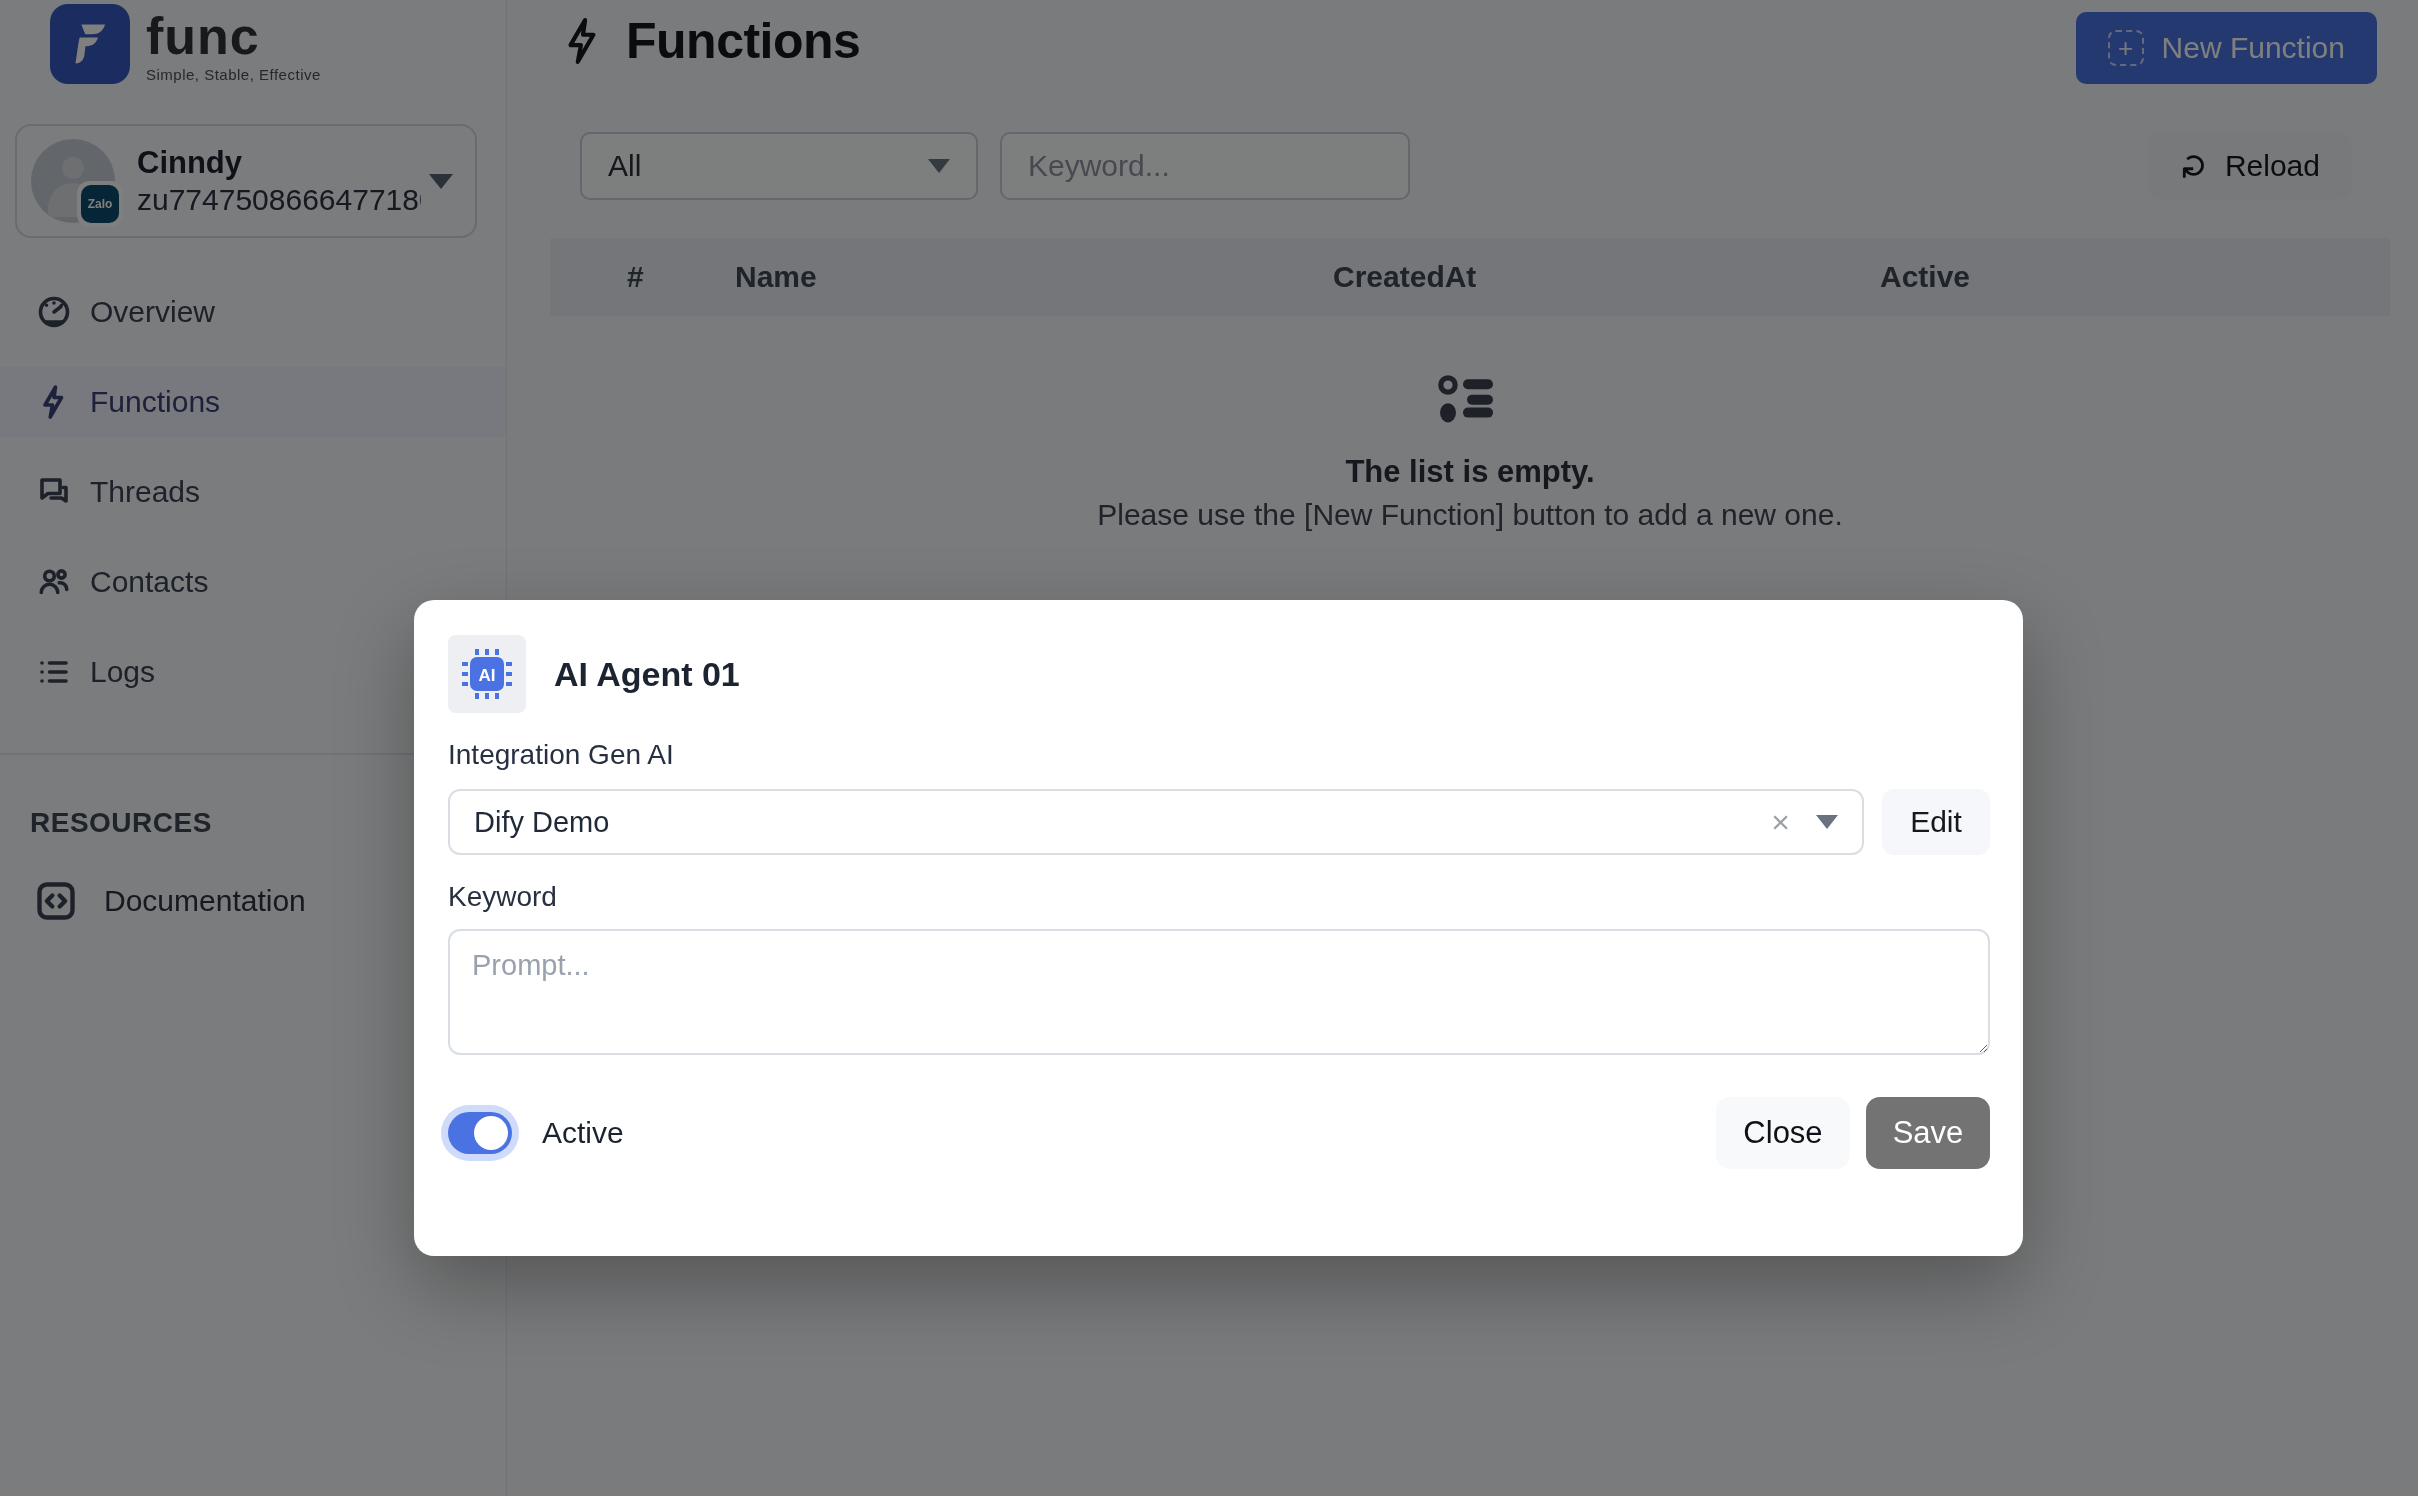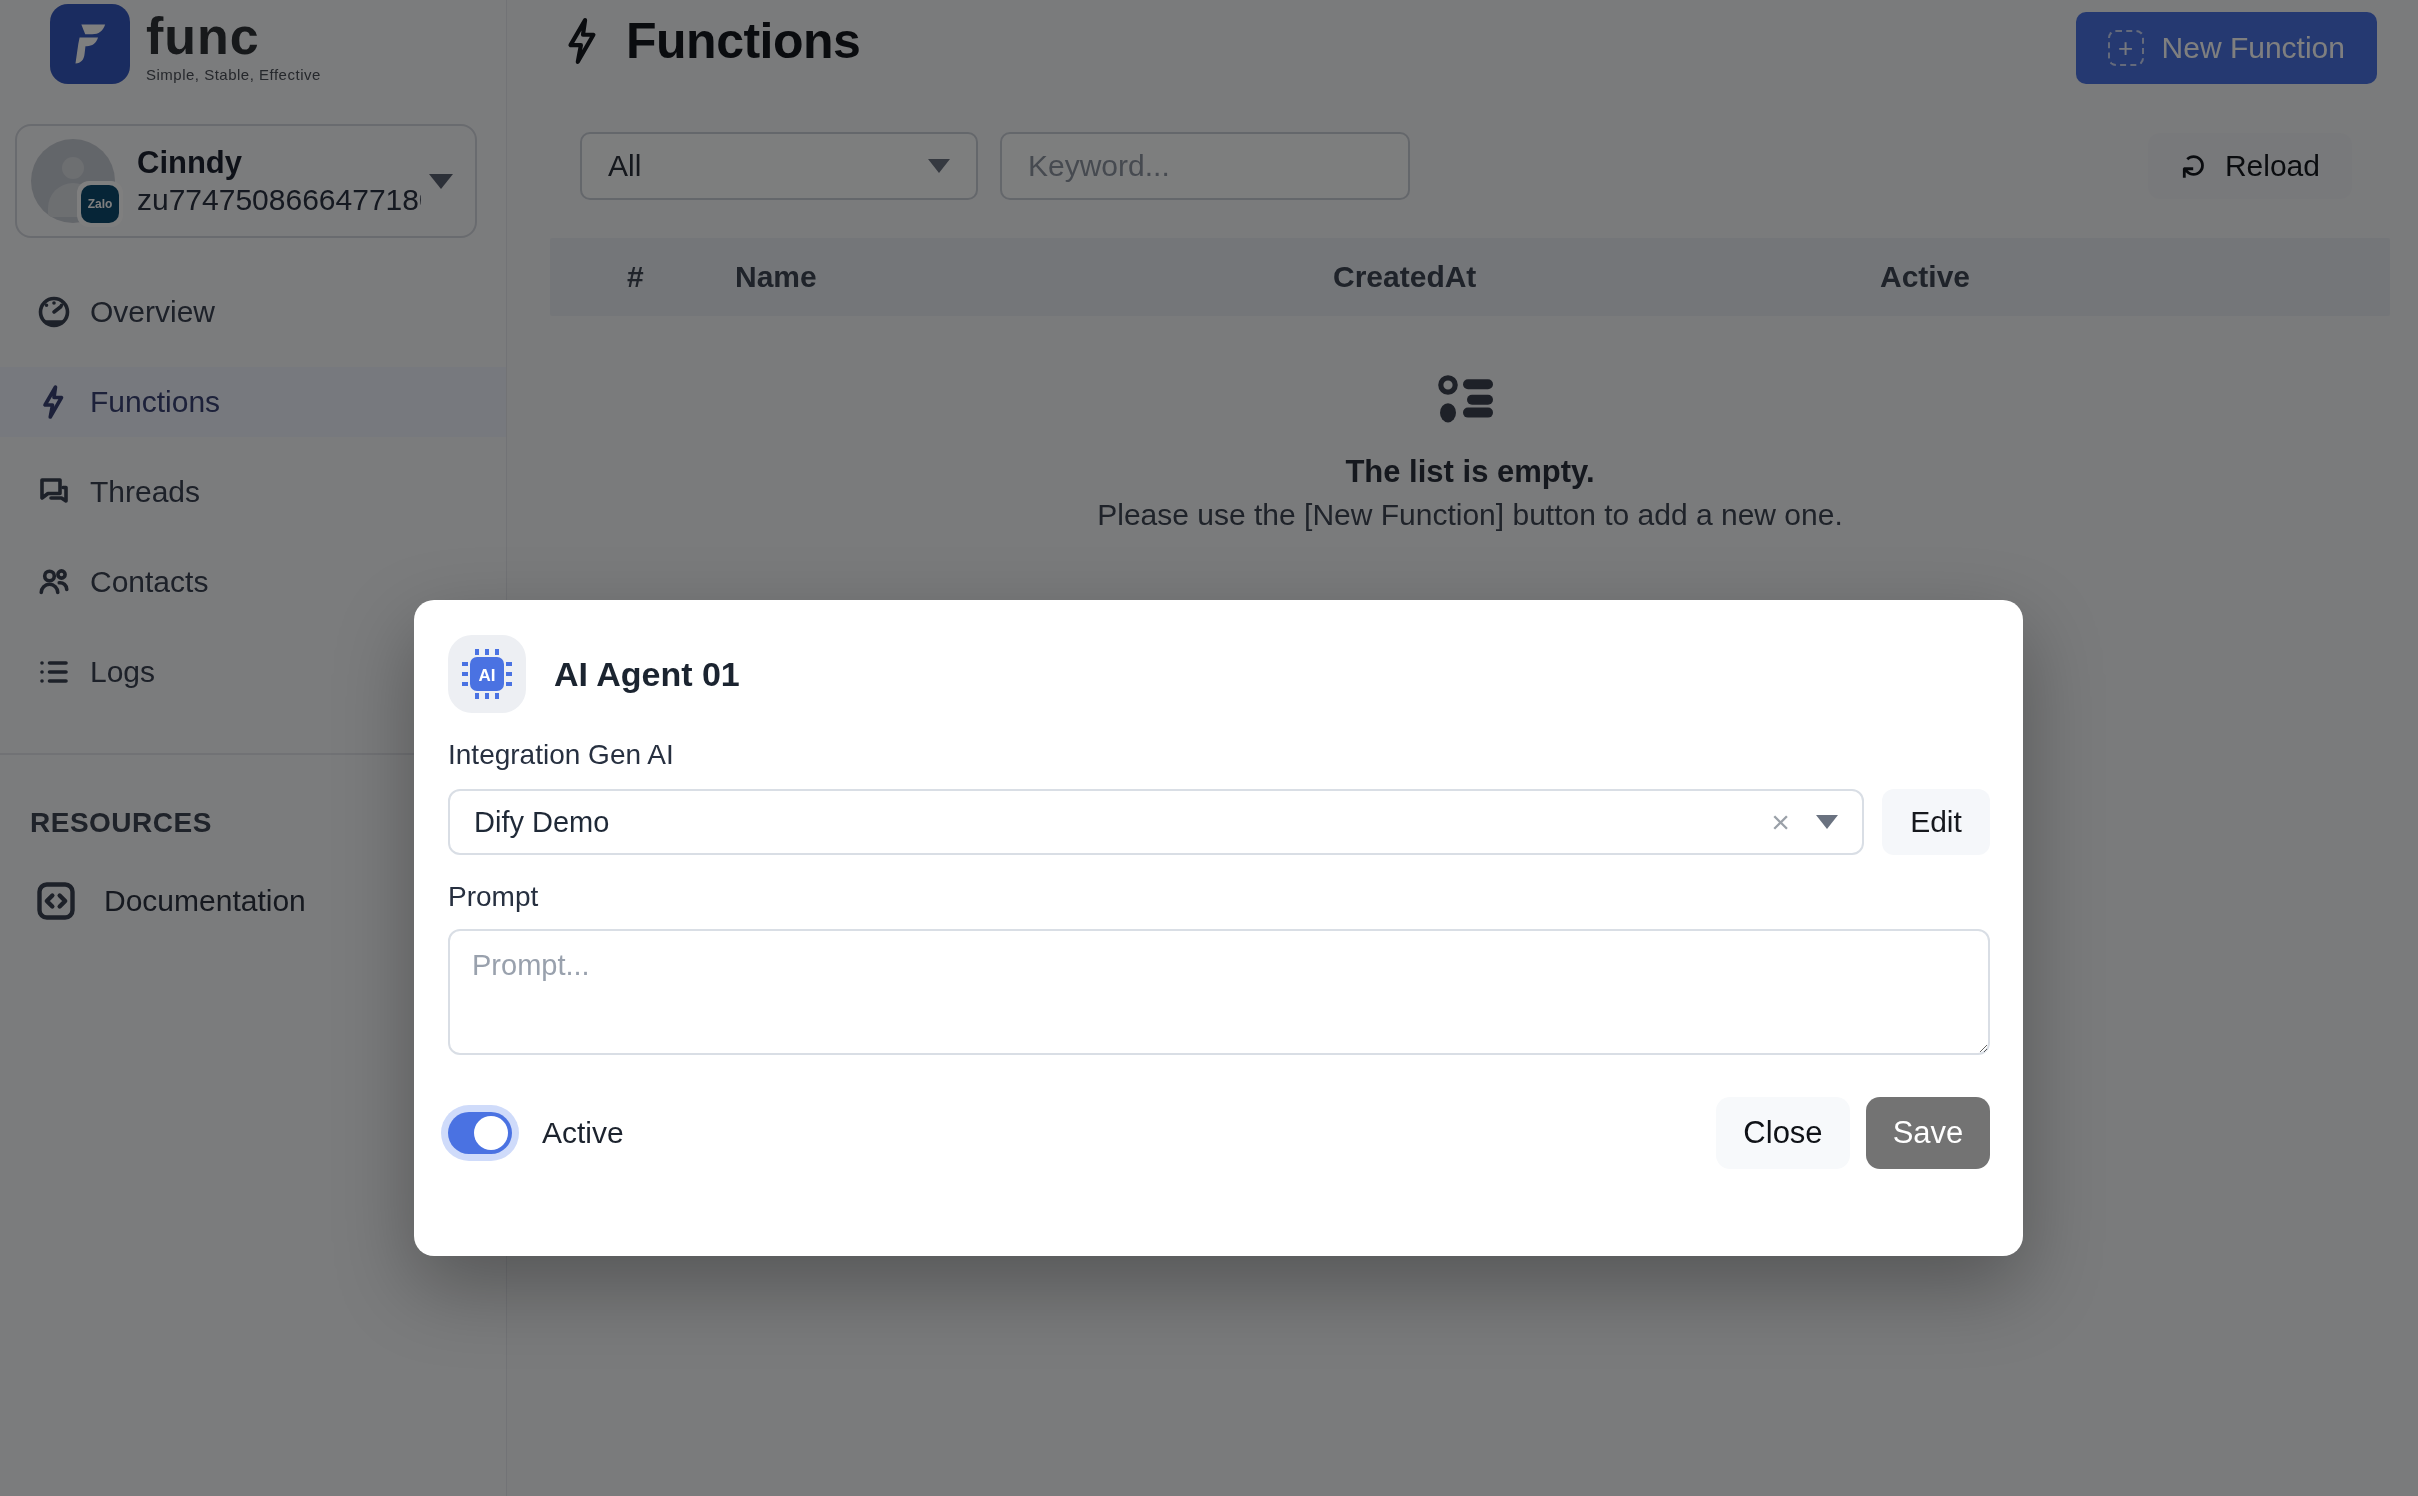--- a/index.html
+++ b/index.html
@@ -68,21 +68,21 @@
   .table-body { position:relative; height:420px; }
   .empty-state { position:absolute; left:0; right:0; top:58px; text-align:center; }
   .empty-title { margin-top:24px; font-size:31px; font-weight:bold; color:#2b313c; }
   .empty-hint { margin-top:8px; font-size:30px; color:#3f4754; }
 
   
   .overlay { position:absolute; inset:0; background:rgba(0,0,0,0.5); z-index:40; }
   .modal { position:absolute; left:414px; top:600px; width:1609px; height:656px; background:#ffffff; border-radius:20px;
     box-shadow:0 30px 80px rgba(0,0,0,0.30); z-index:50; padding:35px 33px 33px 34px; }
   .modal-header { display:flex; align-items:center; }
-  .modal-icon-box { width:78px; height:78px; background:#edeff3; border-radius:24px; display:flex; align-items:center; justify-content:center; }
+  .modal-icon-box { width:78px; height:78px; background:#edeff3; border-radius:8px; display:flex; align-items:center; justify-content:center; }
   .modal-title { margin-left:28px; font-size:34px; font-weight:bold; color:#1b2430; }
   .field-label { margin-top:26px; font-size:28px; color:#273040; }
   .integration-row { display:flex; align-items:flex-start; margin-top:18px; }
   .modal-select { flex:1 1 auto; height:66px; border:2px solid #d9dee5; border-radius:12px; background:#fff;
     display:flex; align-items:center; padding:0 24px; cursor:pointer; }
   .modal-select .value { font-size:29px; color:#1f2937; flex:1 1 auto; }
   .clear-x { font-size:32px; color:#9aa0a8; margin-right:26px; cursor:pointer; line-height:1; }
   .btn-edit { margin-left:18px; width:108px; height:66px; border:none; border-radius:12px; background:#f5f7fa;
     font-size:30px; color:#16181d; cursor:pointer; }
   .prompt-area { margin-top:16px; width:100%; height:126px; border:2px solid #d9dee5; border-radius:12px;
@@ -265,21 +265,21 @@
     <div class="field-label">Integration Gen AI</div>
     <div class="integration-row">
       <div class="modal-select">
         <span class="value">Dify Demo</span>
         <span class="clear-x">×</span>
         <span class="caret-down"></span>
       </div>
       <button class="btn-edit">Edit</button>
     </div>
 
-    <div class="field-label">Prompt</div>
+    <div class="field-label">Keyword</div>
     <textarea class="prompt-area" placeholder="Prompt..." style=""></textarea>
 
     <div class="modal-footer">
       <div class="switch">
         <div class="switch-knob"></div>
       </div>
       <span class="switch-label">Active</span>
       <div class="footer-spacer"></div>
       <button class="btn-close">Close</button>
       <button class="btn-save">Save</button>

